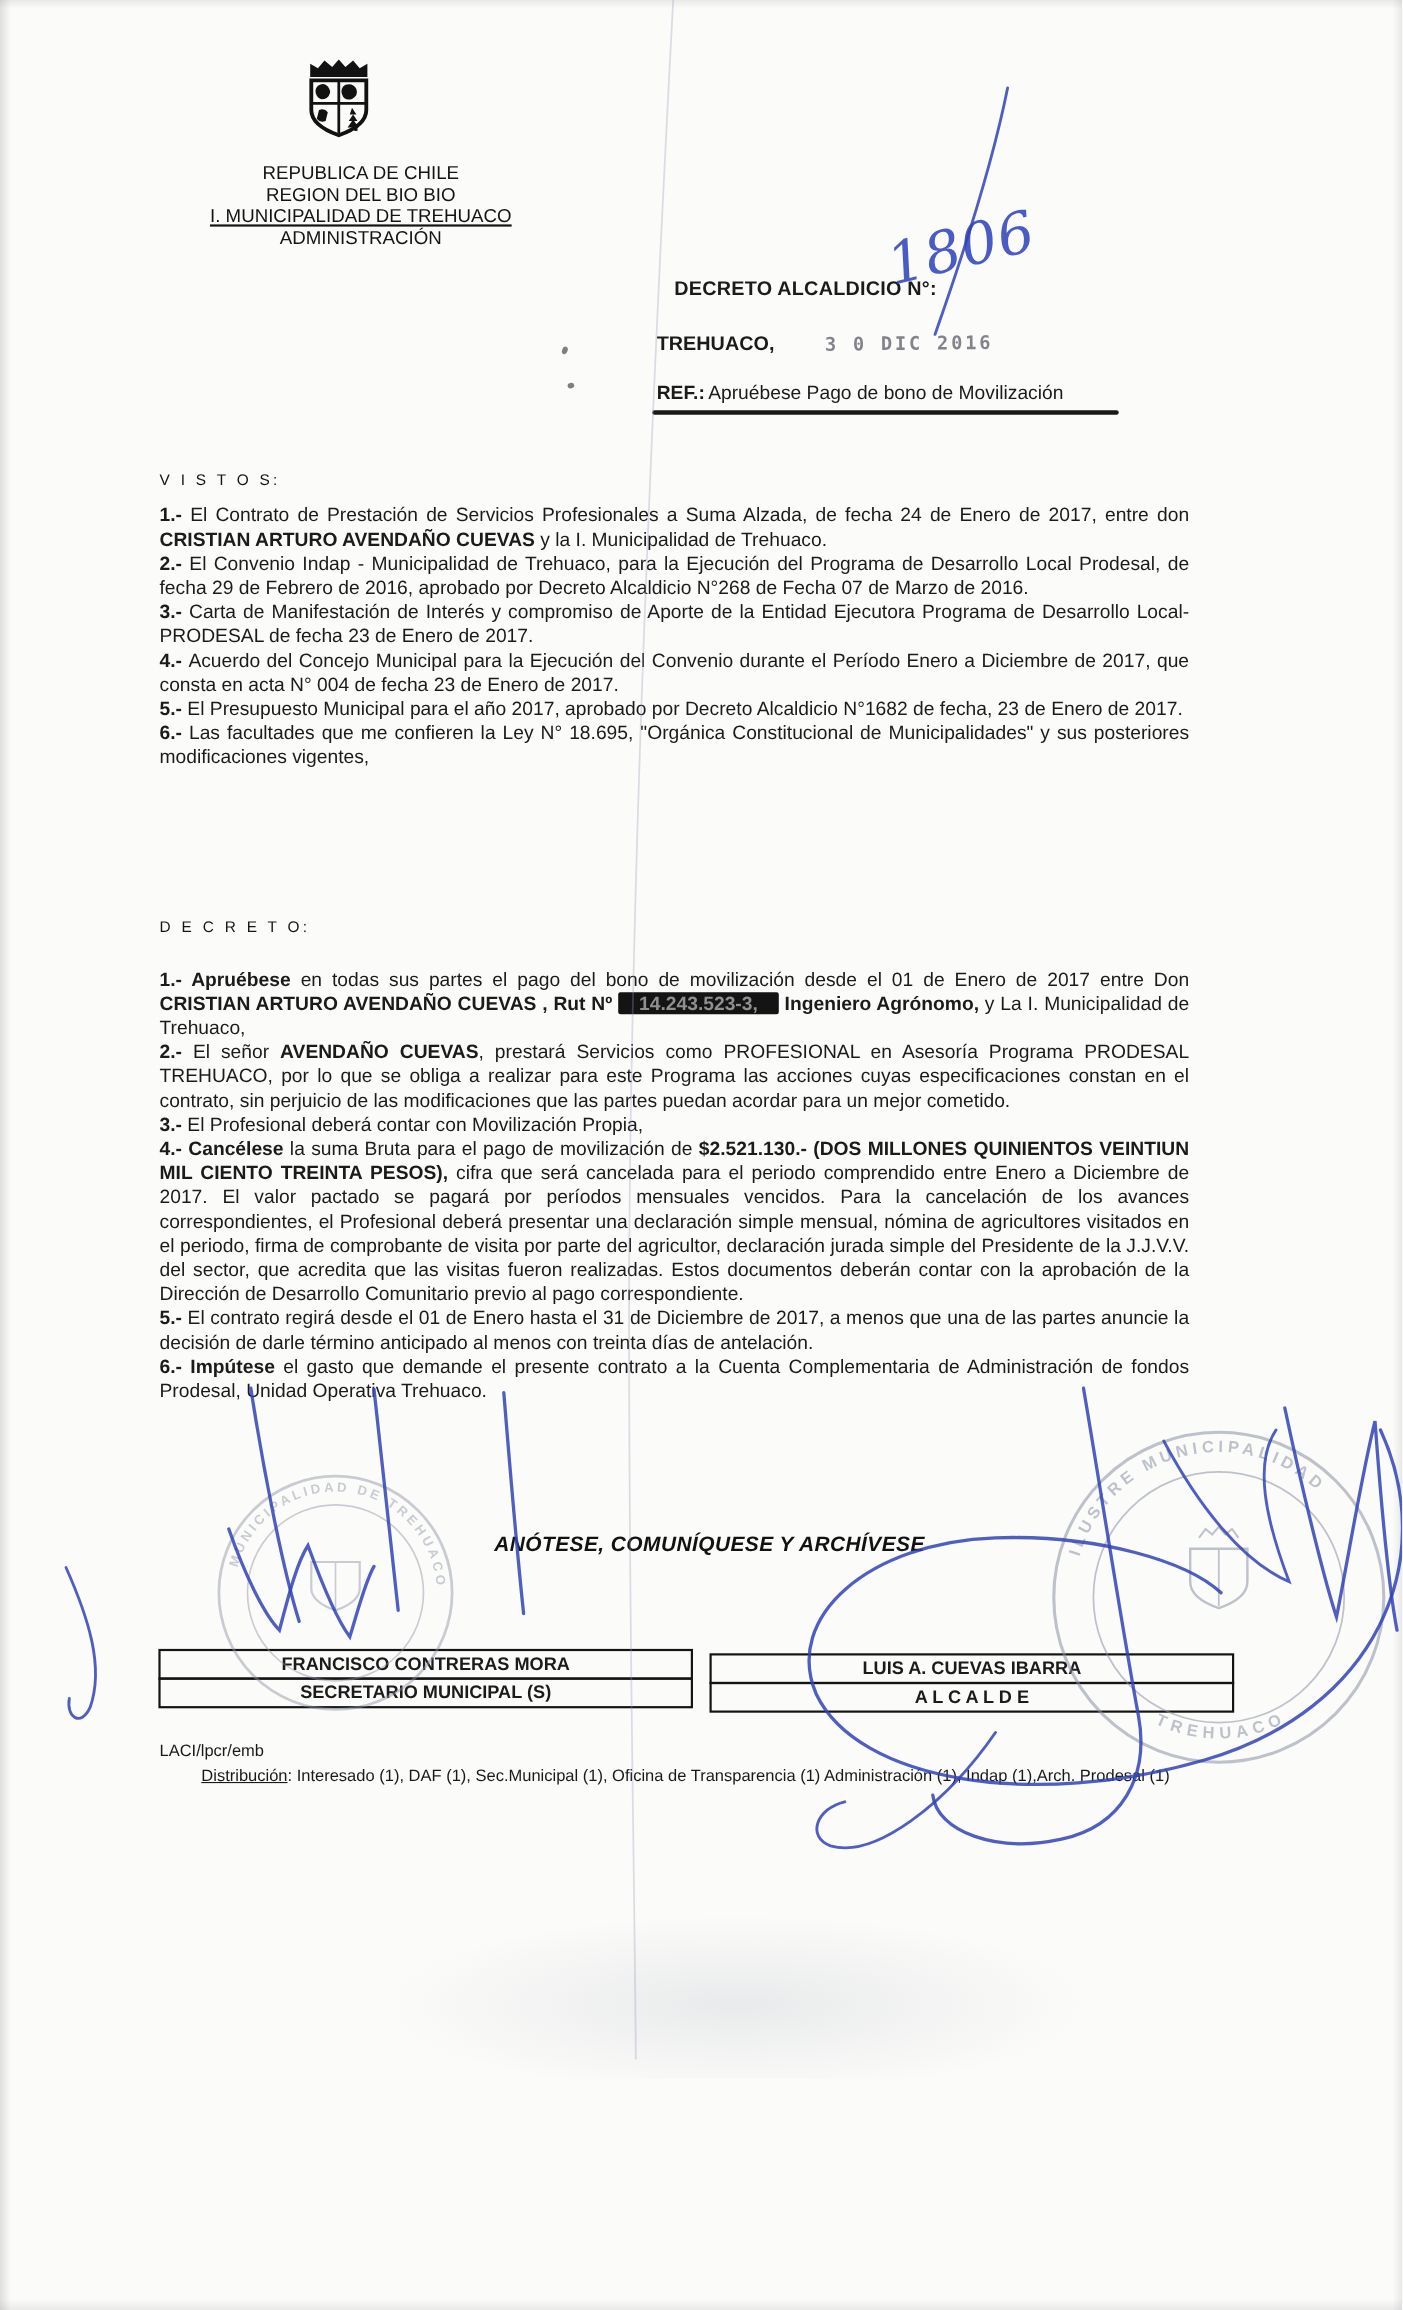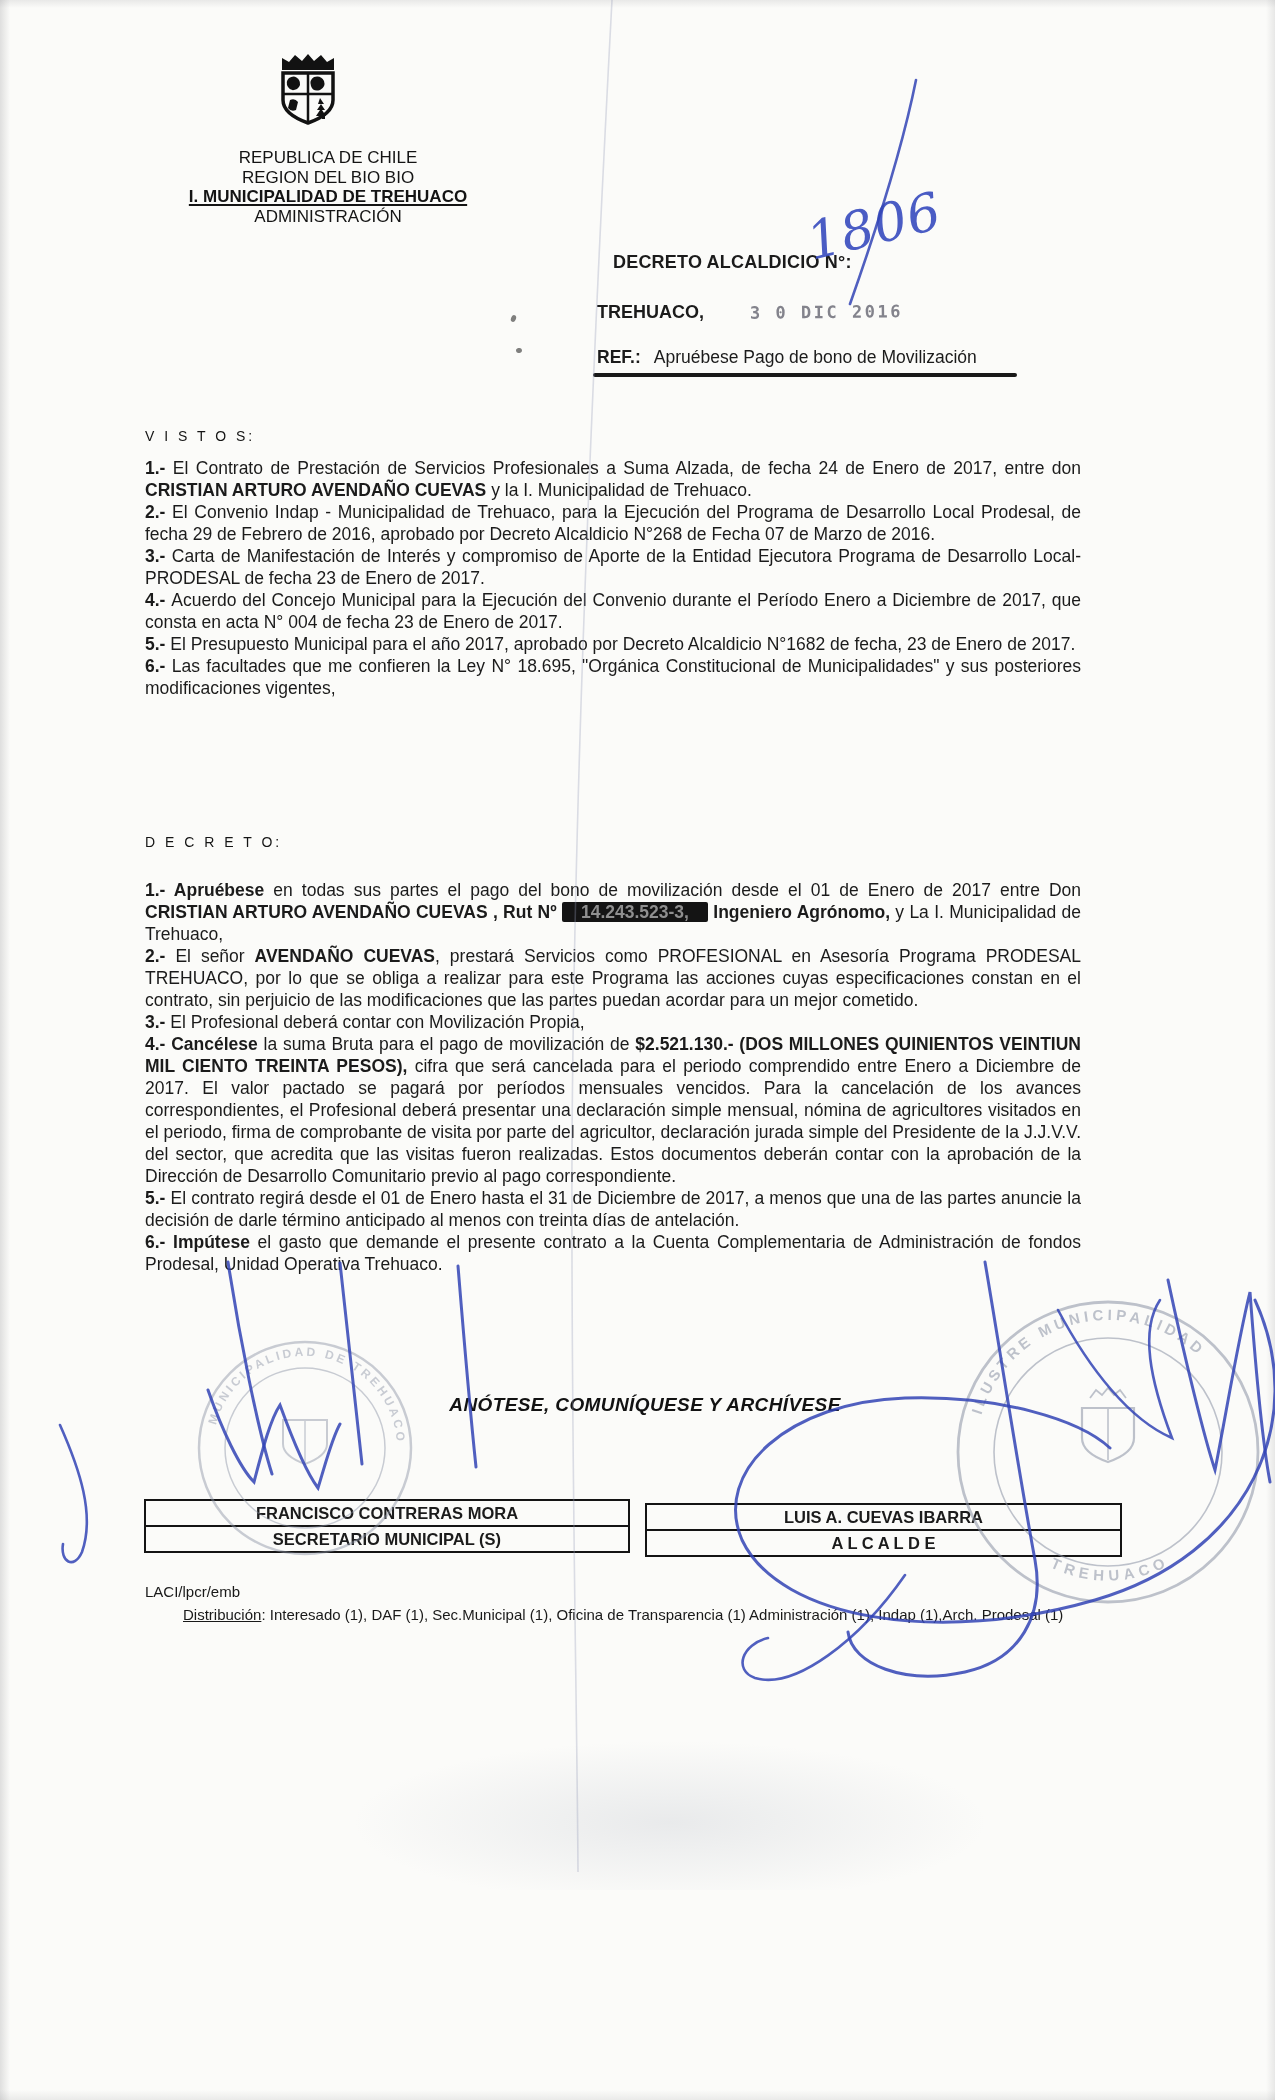--- a/index.html
+++ b/index.html
@@ -18,28 +18,28 @@
     background:linear-gradient(270deg,rgba(130,130,135,.16),rgba(130,130,135,0));}
   .edge-bottom{position:absolute;left:0;bottom:0;width:100%;height:10px;
     background:linear-gradient(0deg,rgba(120,120,125,.13),rgba(120,120,125,0));}
   .blotch{position:absolute;left:350px;top:1740px;width:640px;height:150px;
     background:radial-gradient(ellipse at 50% 55%,rgba(168,174,186,.22) 0%,rgba(168,174,186,0) 70%);}
 
   
   .crest{position:absolute;left:272px;top:52px;}
   .hdr{position:absolute;left:150px;top:148px;width:356px;text-align:center;
     font-size:17px;line-height:19.5px;color:#141414;}
-  .hdr .u{text-decoration:underline;text-decoration-thickness:2px;text-underline-offset:2px;font-weight:bold;}
+  .hdr .u{text-decoration:underline;text-decoration-thickness:2px;text-underline-offset:2px;}
 
   
   .dh-row1{position:absolute;left:597px;top:252px;font-weight:bold;font-size:18px;letter-spacing:.2px;margin-left:16px;}
   .dh-row2{position:absolute;left:597px;top:302px;font-weight:bold;font-size:18px;display:flex;align-items:baseline;}
   .stamp-date{margin-left:46px;font-family:"DejaVu Sans Mono",monospace;font-weight:bold;
     color:#83838c;letter-spacing:2.5px;font-size:17px;transform:rotate(-.6deg);}
-  .dh-row3{position:absolute;left:597px;top:347px;font-size:17.5px;display:flex;gap:13px;text-align:right;}
+  .dh-row3{position:absolute;left:597px;top:347px;font-size:17.5px;display:flex;gap:3px;text-align:right;}
   .ref-label{font-weight:bold;}
   .ref-rule{position:absolute;left:593px;top:373px;width:424px;height:4px;background:#191919;border-radius:2px;}
 
   
   .hand-number{position:absolute;left:806px;top:196px;
     font-family:"DejaVu Serif",serif;font-style:italic;font-size:52px;
     color:#3b4fc0;transform:rotate(-14deg);letter-spacing:1px;opacity:.92;}
 
   
   .section-heading{position:absolute;left:145px;width:890px;

